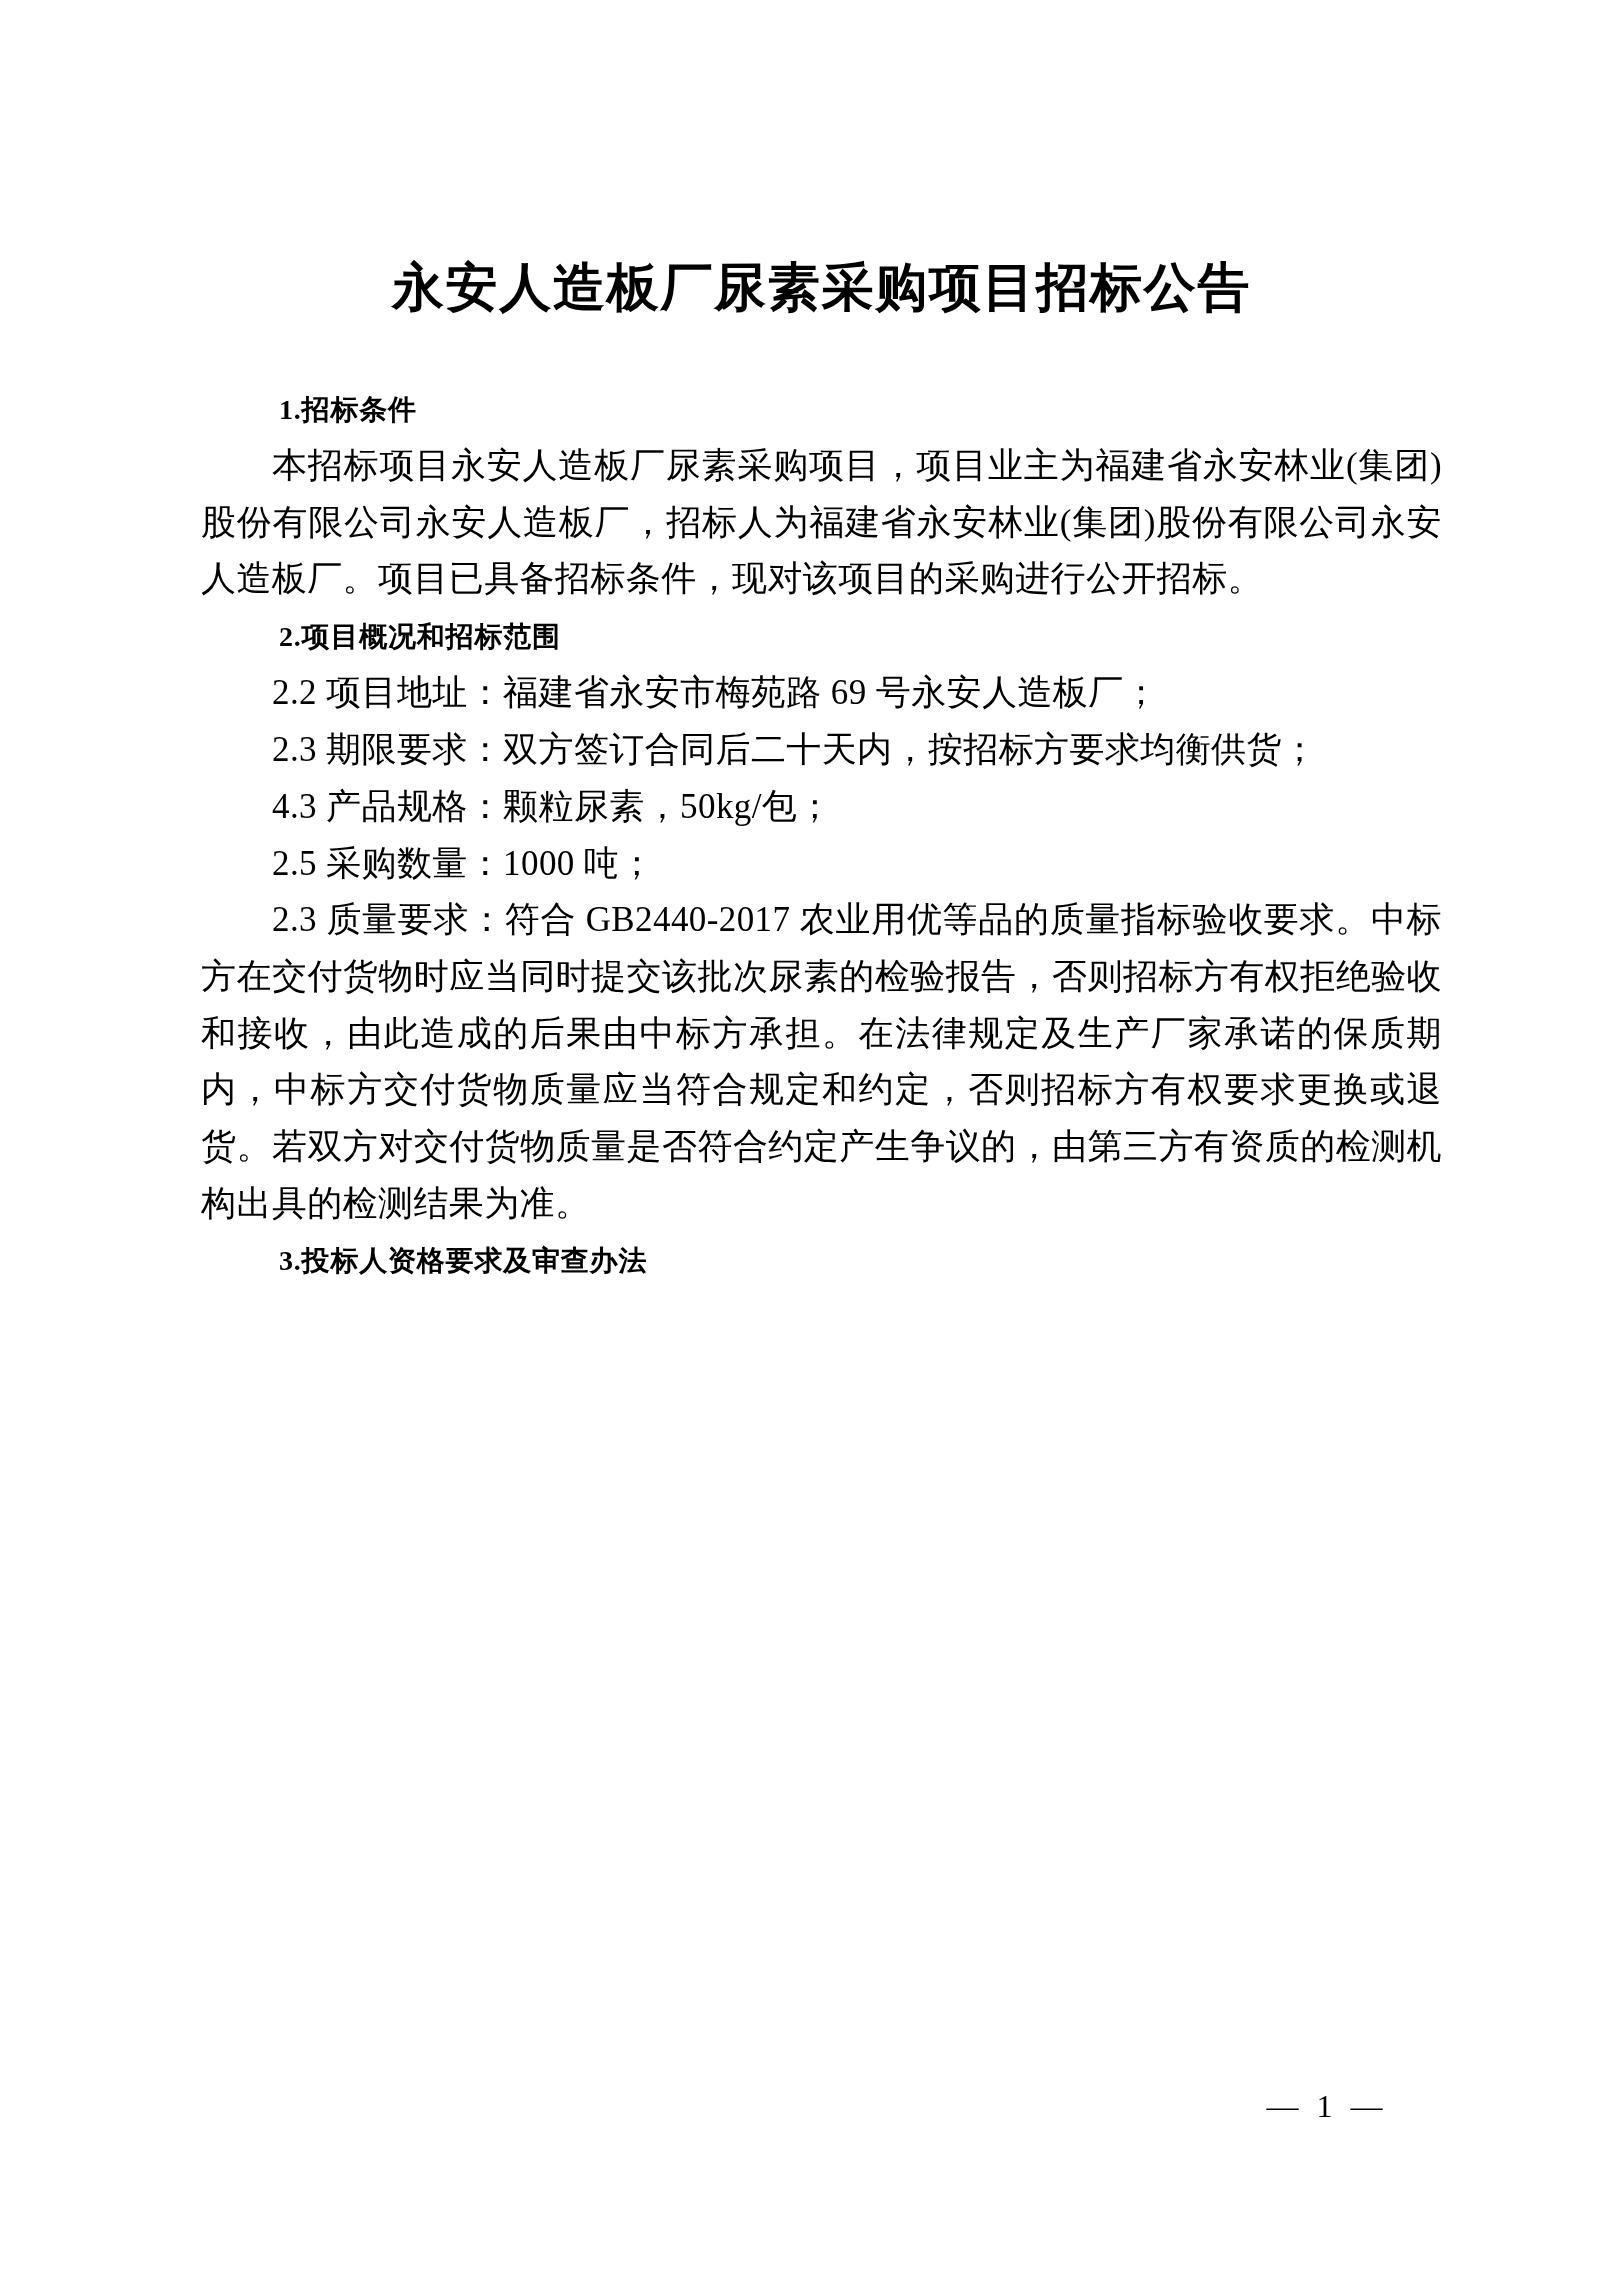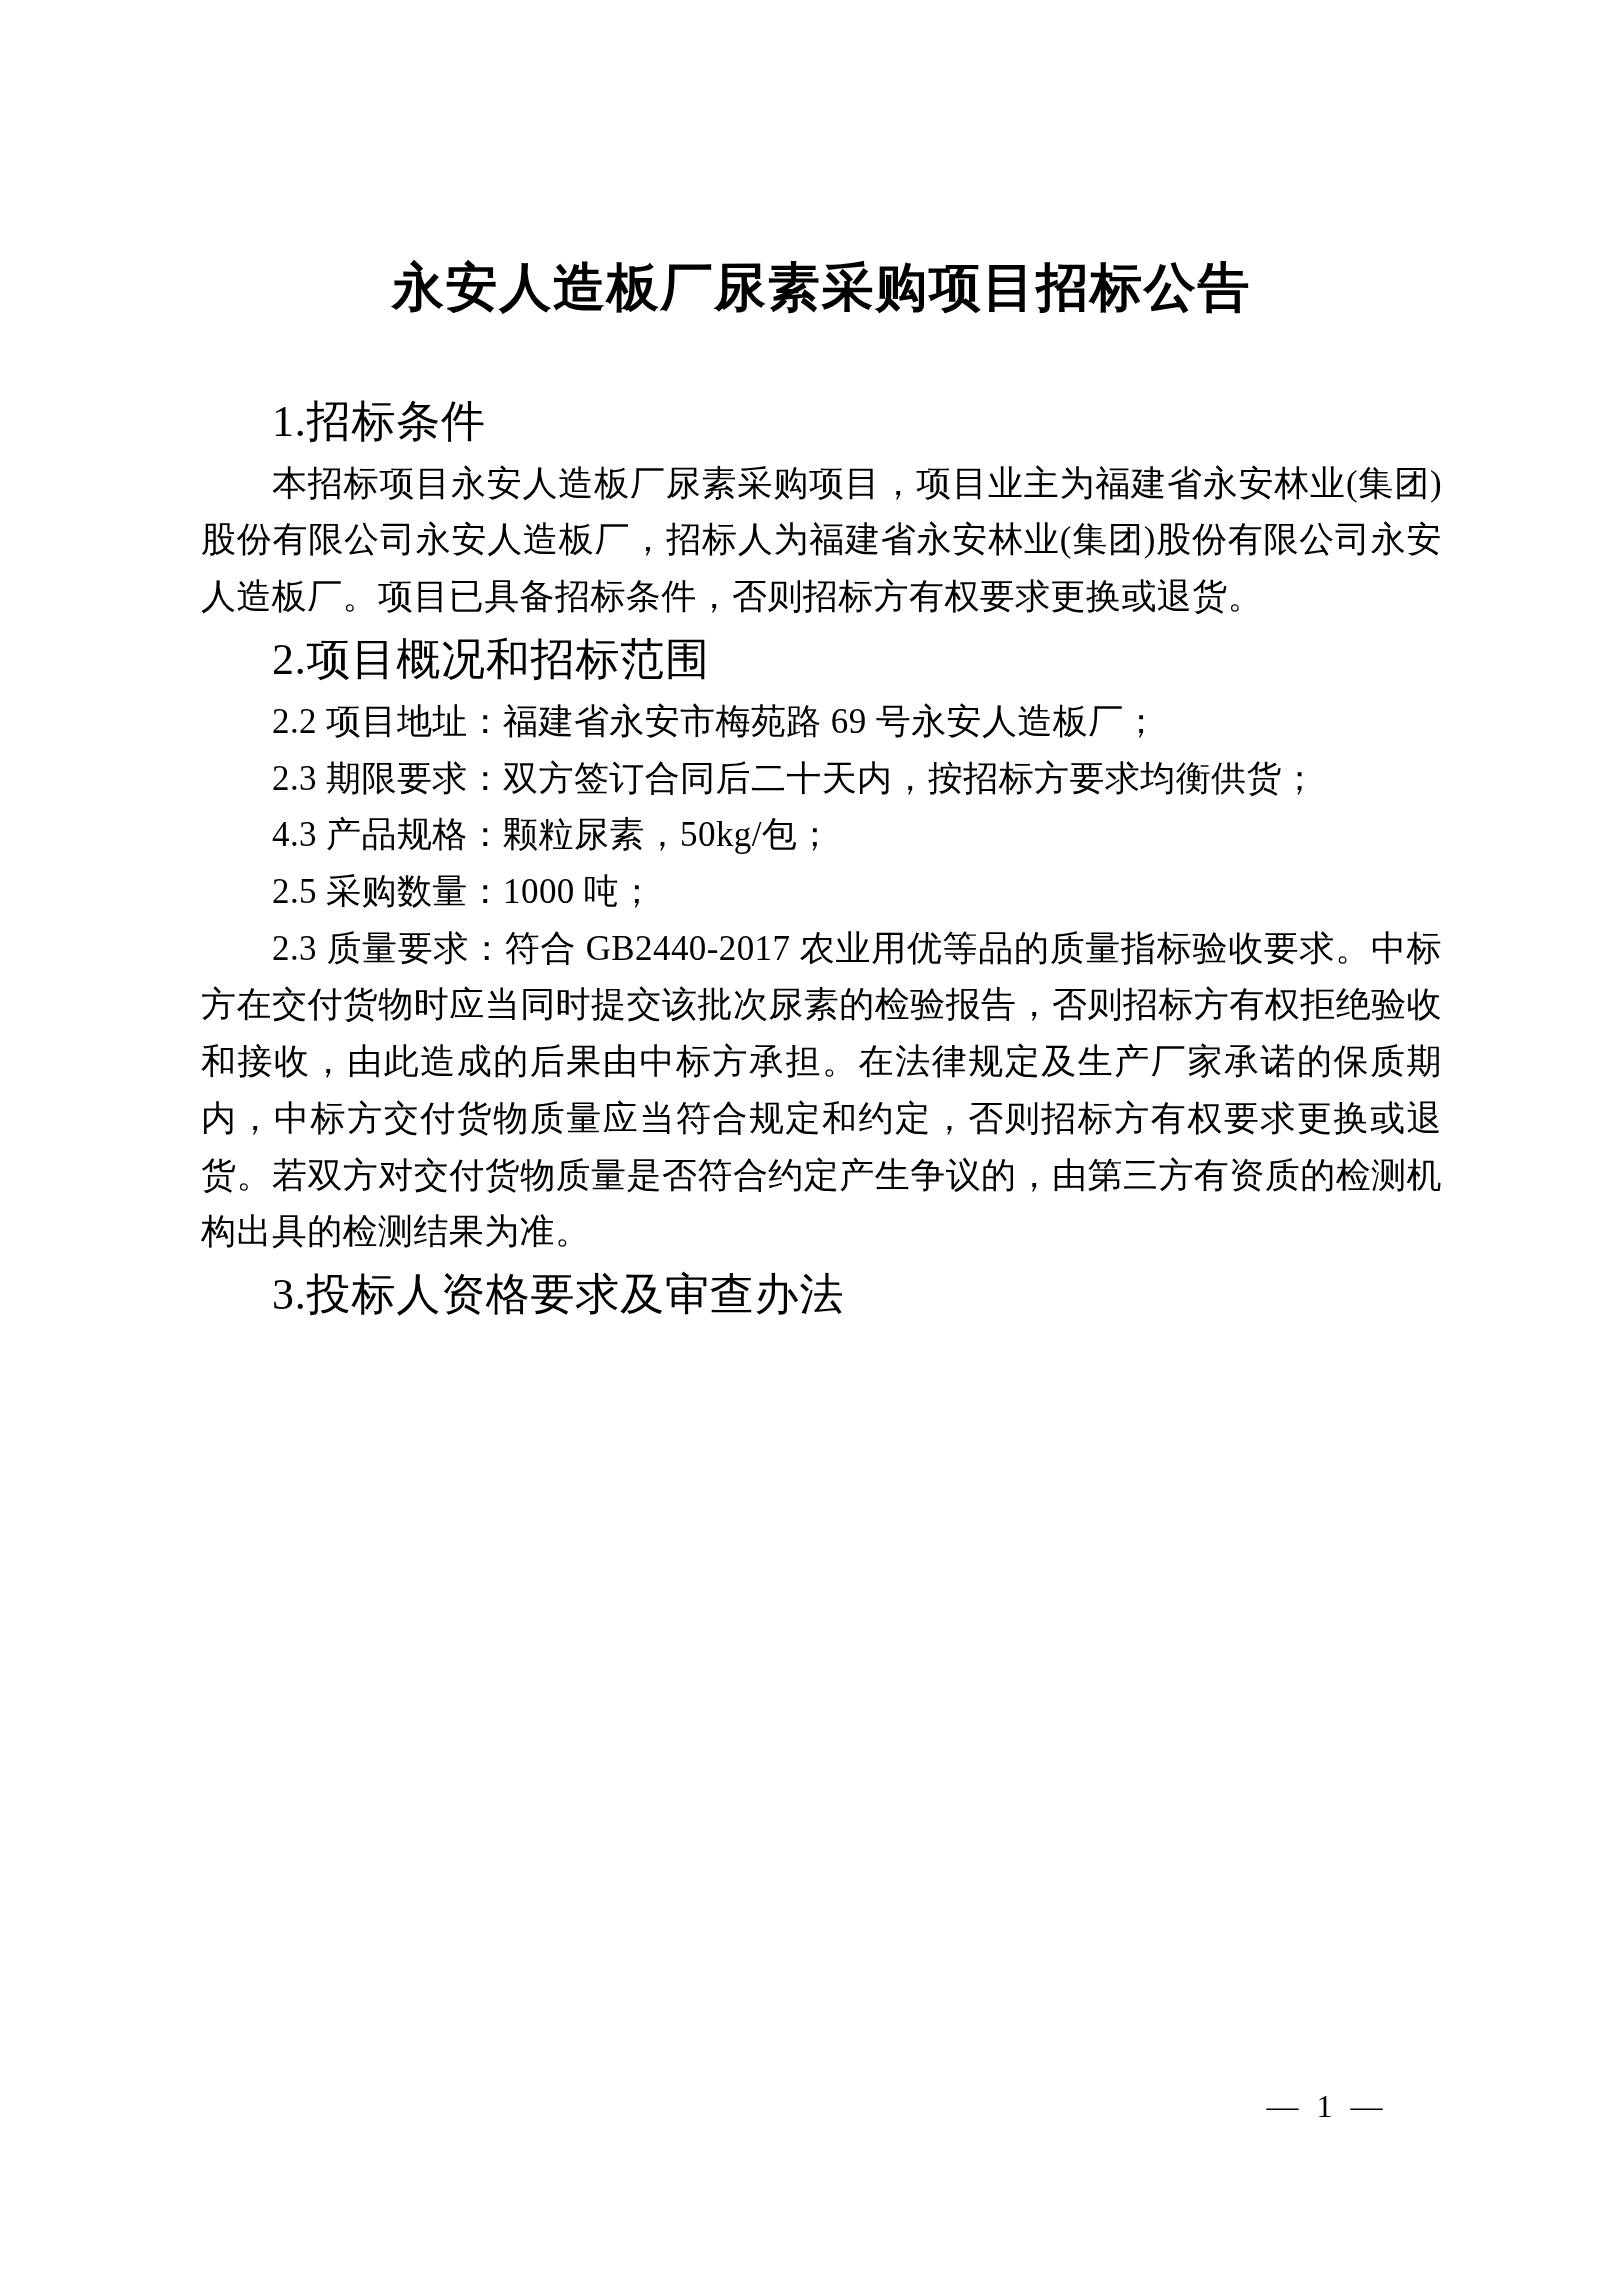--- a/index.html
+++ b/index.html
@@ -30,24 +30,24 @@
   .doc-title {
     text-align: center;
     font-size: 52px;
     font-weight: bold;
     letter-spacing: 1.7px;
     line-height: 1.3;
     margin: 0 0 66px 0;
     font-family: "Liberation Serif", "DejaVu Serif", serif;
   }
   .section-heading {
-    font-size: 44px;
-    font-weight: normal;
+    font-size: 28px;
+    font-weight: bold;
     line-height: 1.55;
-    margin: 0;
+    margin: 7px;
     text-indent: 71px;
     letter-spacing: 0.8px;
   }
   p.para {
     font-size: 35px;
     line-height: 1.62;
     margin: 0;
     text-indent: 71px;
     text-align: justify;
     text-justify: inter-ideograph;
@@ -74,21 +74,21 @@
 </head>
 <body>
 
 <div class="page">
   <div class="content">
 
     <h1 class="doc-title">永安人造板厂尿素采购项目招标公告</h1>
 
     <div class="block">
       <div class="section-heading">1.招标条件</div>
-      <p class="para">本招标项目永安人造板厂尿素采购项目，项目业主为福建省永安林业(集团)股份有限公司永安人造板厂，招标人为福建省永安林业(集团)股份有限公司永安人造板厂。项目已具备招标条件，否则招标方有权要求更换或退货。</p>
+      <p class="para">本招标项目永安人造板厂尿素采购项目，项目业主为福建省永安林业(集团)股份有限公司永安人造板厂，招标人为福建省永安林业(集团)股份有限公司永安人造板厂。项目已具备招标条件，现对该项目的采购进行公开招标。</p>
     </div>
 
     <div class="block">
       <div class="section-heading">2.项目概况和招标范围</div>
       <p class="para">2.2 项目地址：福建省永安市梅苑路 69 号永安人造板厂；</p>
       <p class="para">2.3 期限要求：双方签订合同后二十天内，按招标方要求均衡供货；</p>
       <p class="para">4.3 产品规格：颗粒尿素，50kg/包；</p>
       <p class="para">2.5 采购数量：1000 吨；</p>
       <p class="para">2.3 质量要求：符合 GB2440-2017 农业用优等品的质量指标验收要求。中标方在交付货物时应当同时提交该批次尿素的检验报告，否则招标方有权拒绝验收和接收，由此造成的后果由中标方承担。在法律规定及生产厂家承诺的保质期内，中标方交付货物质量应当符合规定和约定，否则招标方有权要求更换或退货。若双方对交付货物质量是否符合约定产生争议的，由第三方有资质的检测机构出具的检测结果为准。</p>
     </div>

